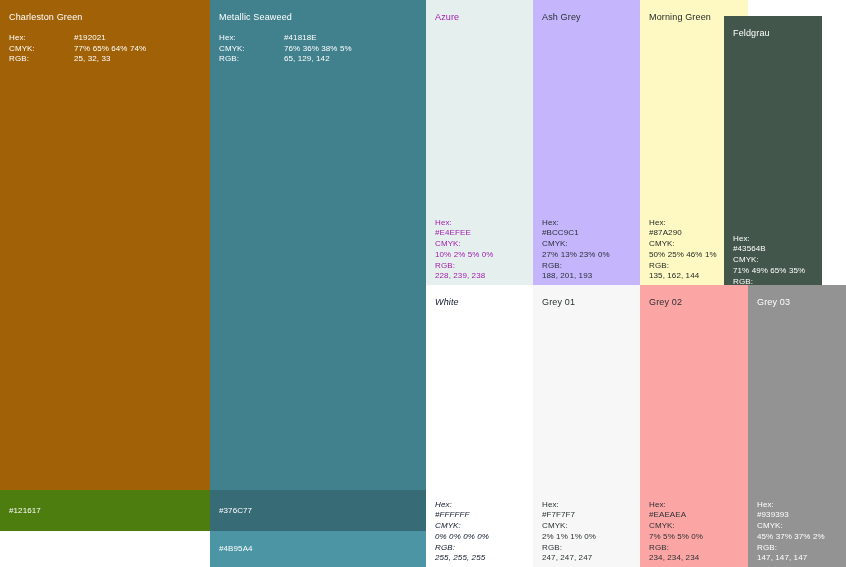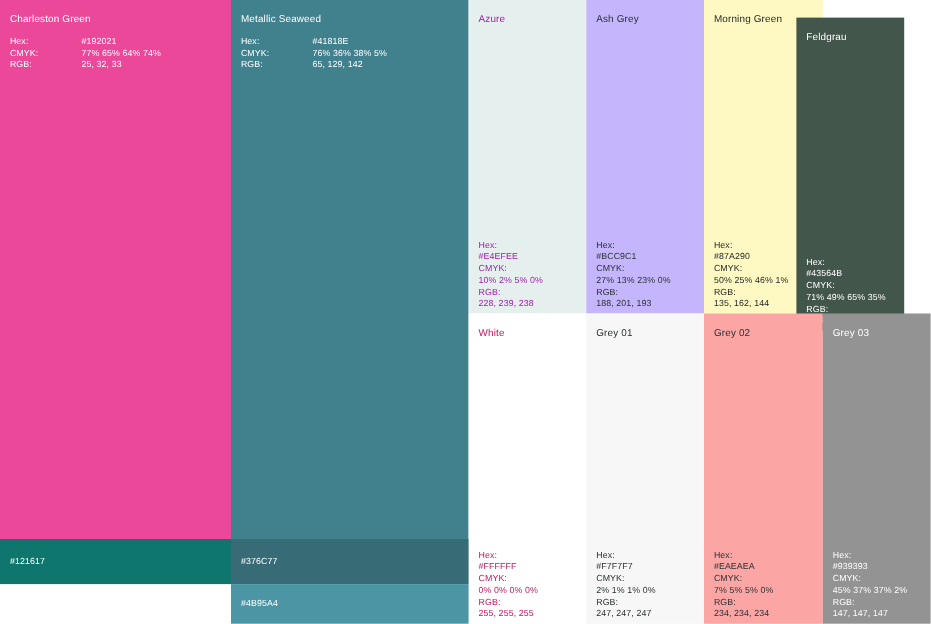--- a/index.html
+++ b/index.html
@@ -75,21 +75,21 @@
     font-size: 8px;
     line-height: 11px;
     letter-spacing: 0.1px;
     white-space: nowrap;
   }
 </style>
 </head>
 <body>
 
 <div id="palette-board">
-    <div class="swatch" style="left: 0px; top: 0px; width: 210px; height: 490px; background: #ec4899; color: rgb(255, 255, 255);">
+    <div class="swatch" style="left: 0px; top: 0px; width: 210px; height: 490px; background: #a16207; color: rgb(255, 255, 255);">
       <div class="swatch-name">Charleston Green</div>
       <div class="specs" style="top: 33px;">
         <div class="row"><span class="k">Hex:</span><span class="v">#192021</span></div>
         <div class="row"><span class="k">CMYK:</span><span class="v">77% 65% 64% 74%</span></div>
         <div class="row"><span class="k">RGB:</span><span class="v">25, 32, 33</span></div>
       </div>
     </div>
     <div class="swatch" style="left: 210px; top: 0px; width: 216px; height: 490px; background: rgb(65, 129, 142); color: rgb(255, 255, 255);">
       <div class="swatch-name">Metallic Seaweed</div>
       <div class="specs" style="top: 33px;">
@@ -135,21 +135,21 @@
       <div class="swatch-name">Feldgrau</div>
       <div class="specs-stacked" style="top: 218px;">
         <span class="k">Hex:</span>
         <span class="v">#43564B</span>
         <span class="k">CMYK:</span>
         <span class="v">71% 49% 65% 35%</span>
         <span class="k">RGB:</span>
         <span class="v">67, 86, 75</span>
       </div>
     </div>
-    <div class="swatch" style="left: 426px; top: 285px; width: 107px; height: 282px; background: rgb(255, 255, 255); color: #be185d;">
+    <div class="swatch" style="left: 426px; top: 285px; width: 107px; height: 282px; background: rgb(255, 255, 255); color: #0f172a; font-style: italic;">
       <div class="swatch-name">White</div>
       <div class="specs-stacked" style="top: 215px;">
         <span class="k">Hex:</span>
         <span class="v">#FFFFFF</span>
         <span class="k">CMYK:</span>
         <span class="v">0% 0% 0% 0%</span>
         <span class="k">RGB:</span>
         <span class="v">255, 255, 255</span>
       </div>
     </div>
@@ -179,21 +179,21 @@
       <div class="swatch-name">Grey 03</div>
       <div class="specs-stacked" style="top: 215px;">
         <span class="k">Hex:</span>
         <span class="v">#939393</span>
         <span class="k">CMYK:</span>
         <span class="v">45% 37% 37% 2%</span>
         <span class="k">RGB:</span>
         <span class="v">147, 147, 147</span>
       </div>
     </div>
-    <div class="swatch" style="left: 0px; top: 490px; width: 210px; height: 41px; background: #0f766e; color: rgb(255, 255, 255);">
+    <div class="swatch" style="left: 0px; top: 490px; width: 210px; height: 41px; background: #4d7c0f; color: rgb(255, 255, 255);">
       <div class="hexonly" style="top: 15px;">#121617</div>
     </div>
     <div class="swatch" style="left: 210px; top: 490px; width: 216px; height: 41px; background: rgb(55, 108, 119); color: rgb(255, 255, 255);">
       <div class="hexonly" style="top: 15px;">#376C77</div>
     </div>
     <div class="swatch" style="left: 210px; top: 531px; width: 216px; height: 36px; background: rgb(75, 149, 164); color: rgb(255, 255, 255); text-align: right;">
       <div class="hexonly" style="top: 12px;">#4B95A4</div>
     </div>
   </div>
 

